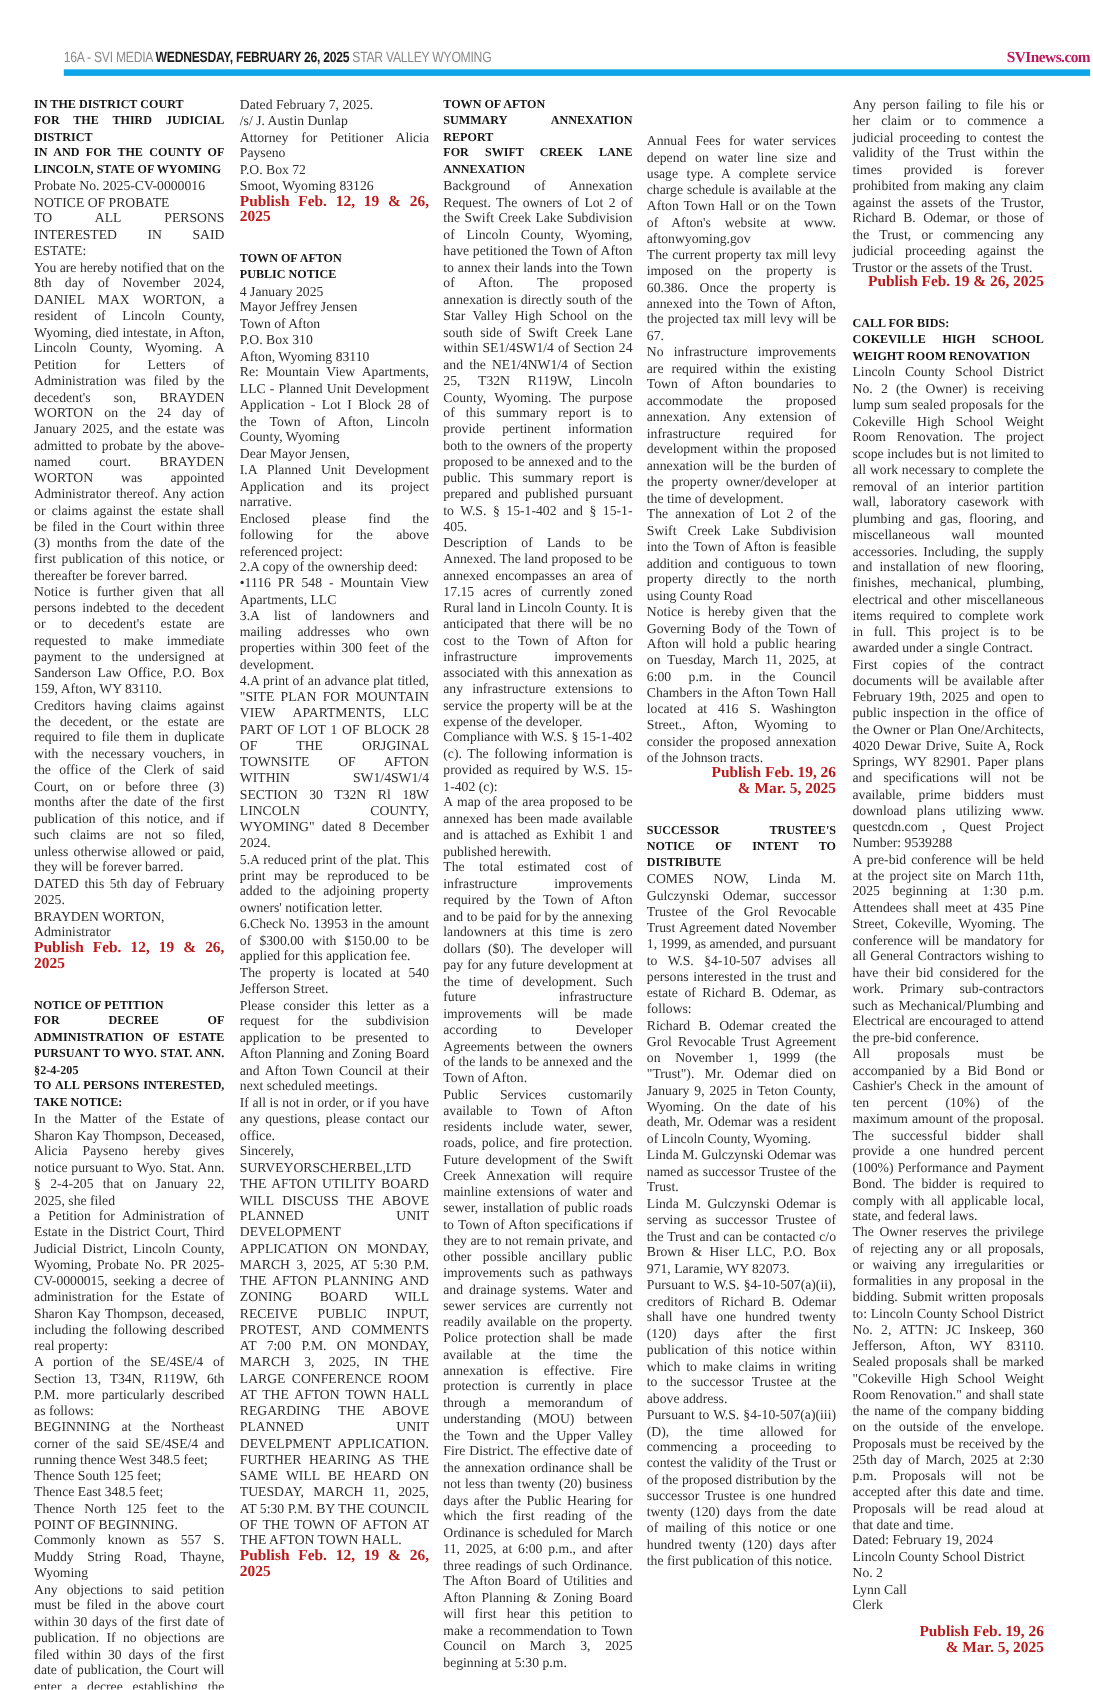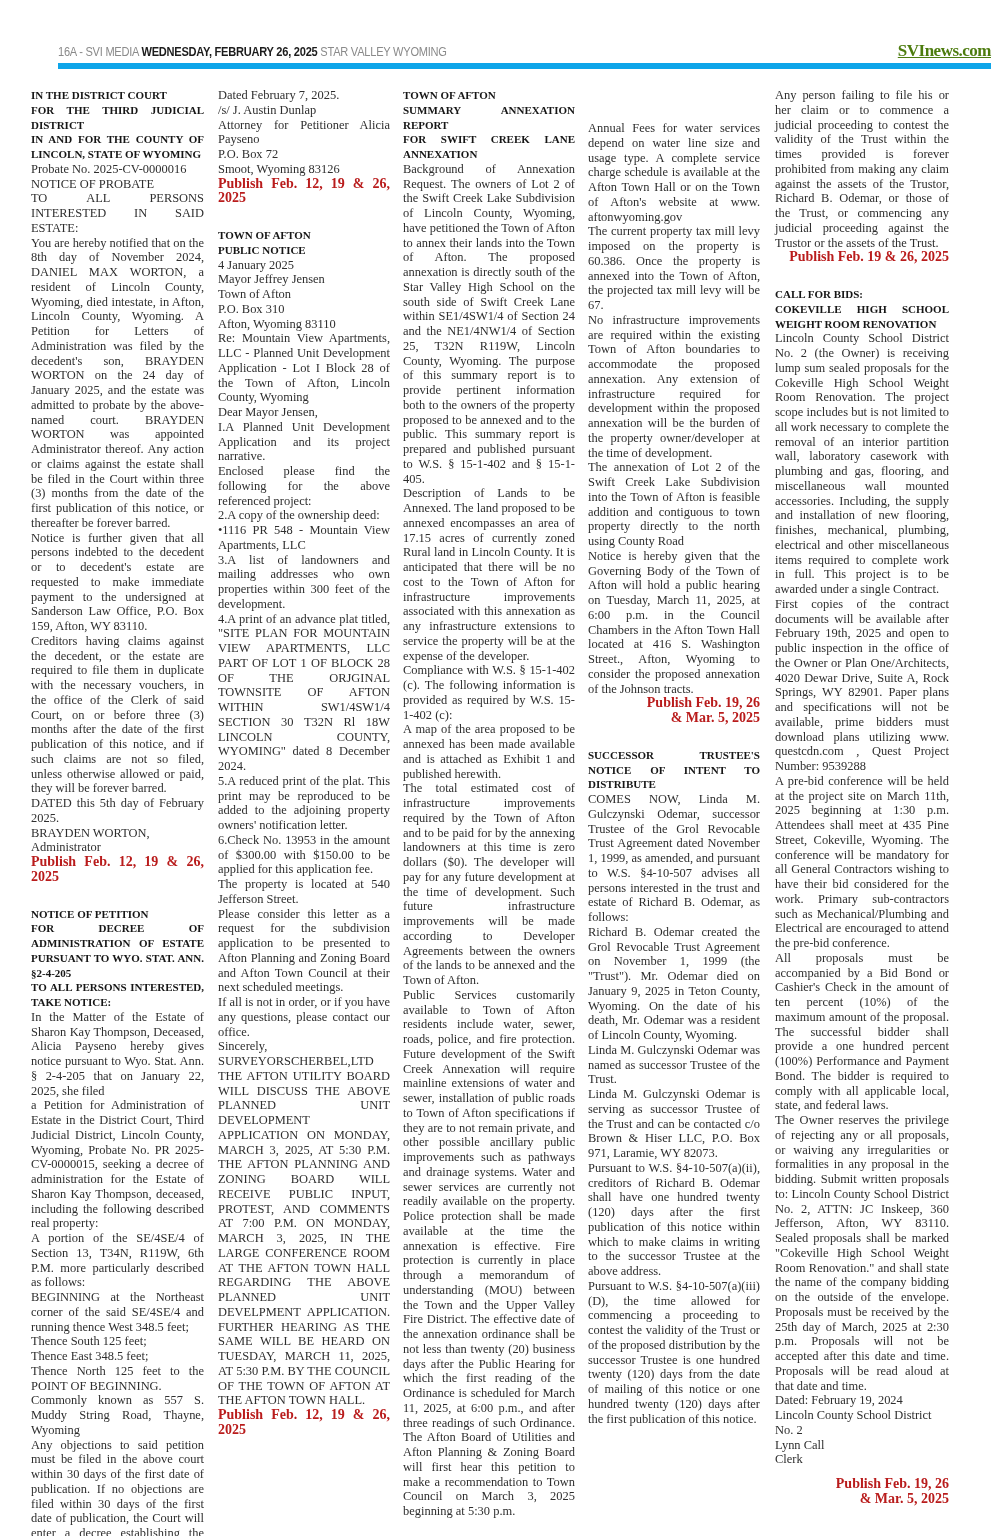--- a/index.html
+++ b/index.html
@@ -1,21 +1,21 @@
 <!DOCTYPE html>
 <html><head>
 <meta charset="utf-8">
 <style>
   html, body { margin: 0; padding: 0; background: #ffffff; }
   body { width: 994px; height: 1536px; position: relative; overflow: hidden; color: #2b2b2b; }
   .masthead { position: absolute; left: 31px; top: 41px; width: 933px; height: 22px; border-bottom: 6px solid #0ea5e9; display: flex; align-items: flex-end; justify-content: space-between; margin-left: 27px; }
   .masthead .left { font-family: "Liberation Sans", sans-serif; font-size: 13.5px; letter-spacing: -0.3px; padding-bottom: 4px; white-space: nowrap; transform: scaleX(0.82); transform-origin: left bottom; }
   .masthead .gray { color: #8a8a8a; }
   .masthead .dark { color: #1c1c1c; font-weight: bold; }
-  .masthead .site { font-family: "Liberation Serif", serif; font-weight: bold; font-size: 17px; color: #4d7c0f; padding-bottom: 2px; letter-spacing: -0.5px; text-decoration: underline; }
+  .masthead .site { font-family: "Liberation Serif", serif; font-weight: bold; font-size: 14px; color: #be185d; padding-bottom: 2px; letter-spacing: -0.5px; }
   .col { position: absolute; top: 88px; font-family: "Liberation Serif", serif; font-size: 12.45px; line-height: 14.75px; color: #2e2e2e; }
   .c1 { left: 31px; width: 173px; }
   .c2 { left: 218px; width: 172px; }
   .c3 { left: 403px; width: 172px; }
   .c4 { left: 588px; width: 172px; }
   .c5 { left: 775px; width: 174px; }
   .col p { margin: 0; text-align: justify; hyphens: none; }
   .col .left-al { text-align: left; }
   .head { margin: 0; text-align: center; font-weight: bold; color: #161616; font-size: 11px; line-height: 14.75px; }
   .pub { margin: 0; font-weight: bold; color: #b91c1c; text-align: center; font-size: 14px; }

